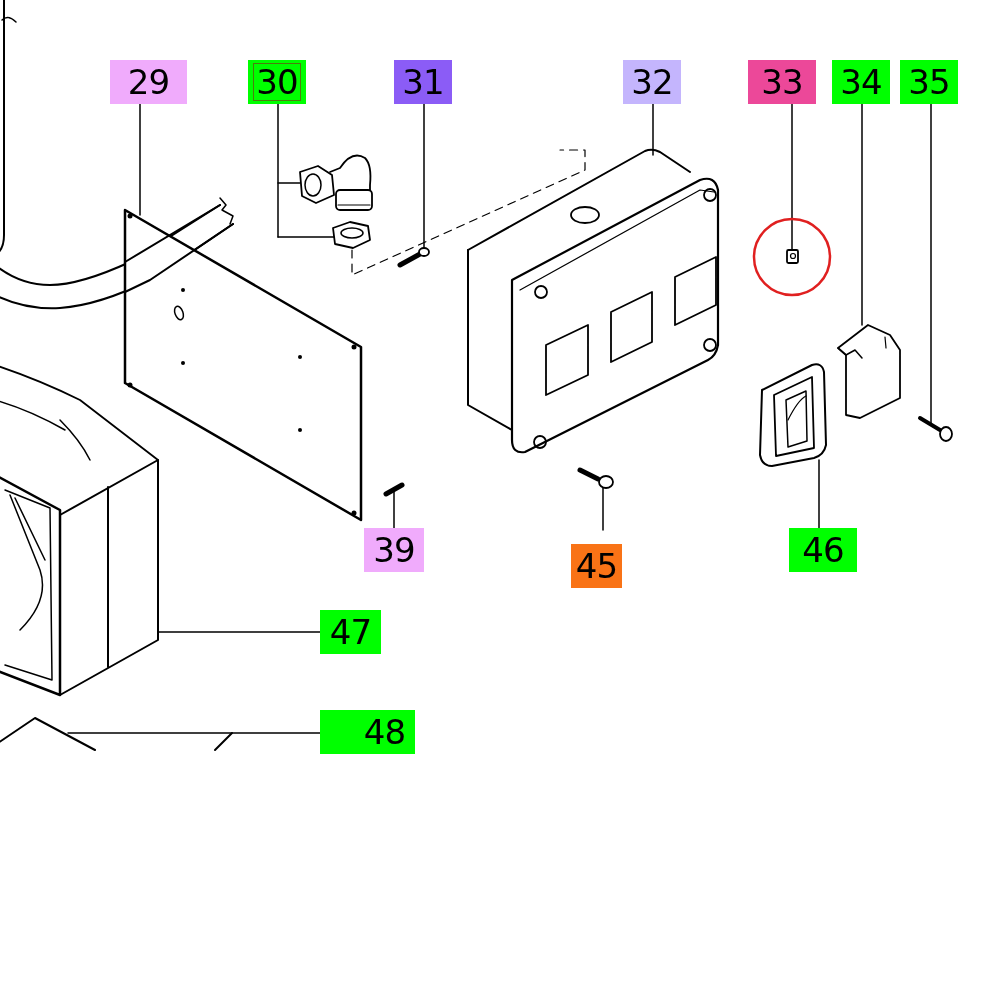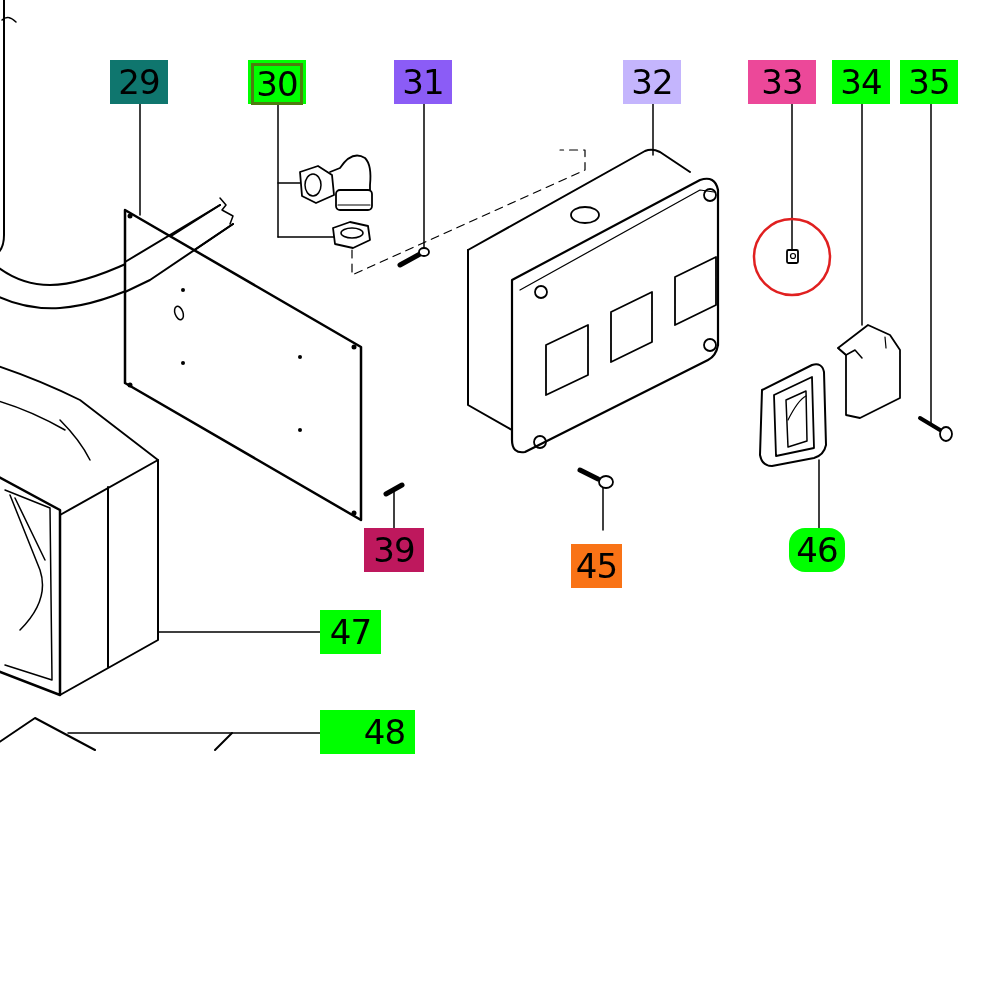--- a/index.html
+++ b/index.html
@@ -4,21 +4,21 @@
 <style>
   html, body { margin: 0; padding: 0; background: #ffffff; }
   body { width: 1000px; height: 1000px; position: relative; overflow: hidden;
          font-family: "DejaVu Sans", sans-serif; }
   #diagram { position: absolute; left: 0; top: 0; width: 1000px; height: 1000px; }
   .callout {
     position: absolute; height: 44px; line-height: 44px; text-align: center;
     font-size: 34px; color: #000; font-family: "DejaVu Sans", sans-serif;
     letter-spacing: -1px;
   }
-  .callout.boxed span { border: 3px solid #4d7c0f; padding: 0 2px; line-height: 36px; display: inline-block; height: 36px; margin-top: 3px; }
+  .callout.boxed span { border: 1px solid #4d7c0f; padding: 0 2px; line-height: 36px; display: inline-block; height: 36px; margin-top: 3px; }
   .part-number {
     position: absolute; left: 0; width: 1000px; top: 825px; height: 120px;
     text-align: center; font-size: 104px; font-weight: bold; color: #000;
     font-family: "DejaVu Sans", sans-serif; line-height: 120px; letter-spacing: 2px;
   }
 </style>
 </head>
 <body>
 
 <div id="diagram">
@@ -148,38 +148,38 @@
     </g>
 
     <g>
       <path d="M-5 745 L35 718 L95 750" stroke-width="2"></path>
       <path d="M215 750 L232 733" stroke-width="2"></path>
       <line x1="68" y1="733" x2="320" y2="733" stroke-width="1.5"></line>
     </g>
   </svg>
 
   
-  <div class="callout" style="left:110px;top:60px;width:58px;background:#0f766e;">
+  <div class="callout" style="left:110px;top:60px;width:77px;background:#f0abfc;">
     <span>29</span></div>
   <div class="callout boxed" style="left:248px;top:60px;width:58px;background:#00ff00;">
     <span>30</span></div>
   <div class="callout" style="left:394px;top:60px;width:58px;background:#8b5cf6;">
     <span>31</span></div>
   <div class="callout" style="left:623px;top:60px;width:58px;background:#c4b5fd;">
     <span>32</span></div>
   <div class="callout" style="left:748px;top:60px;width:68px;background:#ec4899;">
     <span>33</span></div>
   <div class="callout" style="left:832px;top:60px;width:58px;background:#00ff00;">
     <span>34</span></div>
   <div class="callout" style="left:900px;top:60px;width:58px;background:#00ff00;">
     <span>35</span></div>
-  <div class="callout" style="left:364px;top:528px;width:60px;background:#be185d;">
+  <div class="callout" style="left:364px;top:528px;width:60px;background:#f0abfc;">
     <span>39</span></div>
   <div class="callout" style="left:571px;top:544px;width:51px;background:#f97316;">
     <span>45</span></div>
-  <div class="callout" style="left:789px;top:528px;width:56px;background:#00ff00;border-radius:16px;">
+  <div class="callout" style="left:789px;top:528px;width:68px;background:#00ff00;">
     <span>46</span></div>
   <div class="callout" style="left:320px;top:610px;width:61px;background:#00ff00;">
     <span>47</span></div>
   <div class="callout" style="left:320px;top:710px;width:61px;background:#00ff00;padding-left:34px;">
     <span>48</span></div>
 
 </div>
 
 </body></html>

